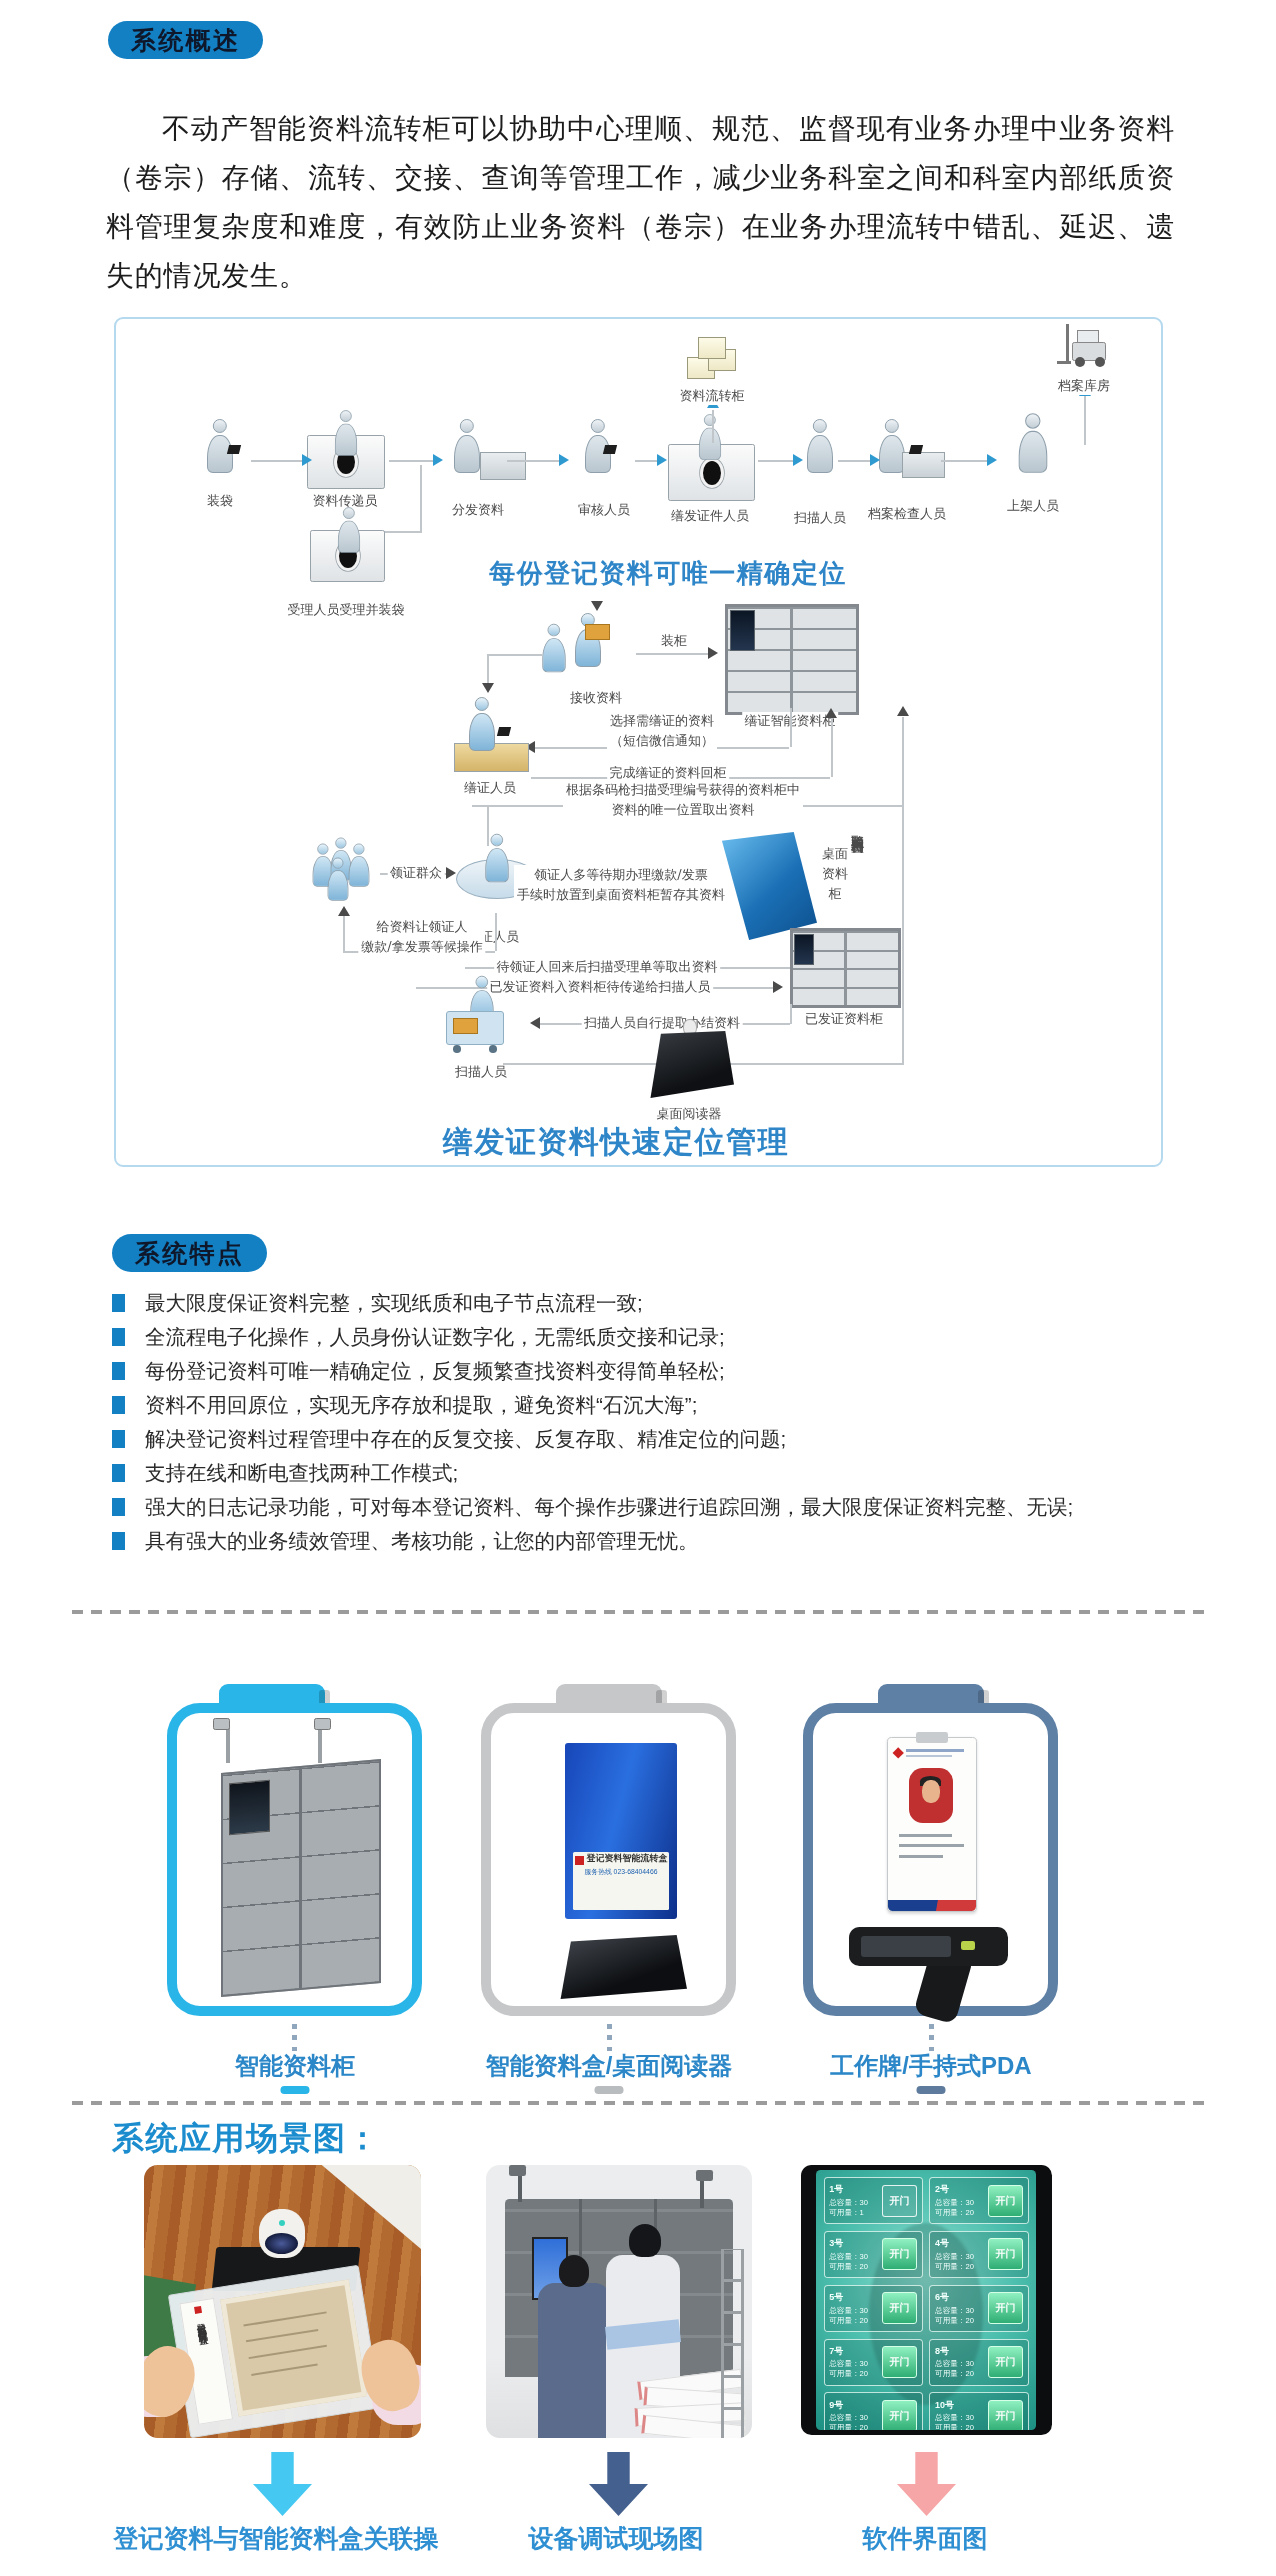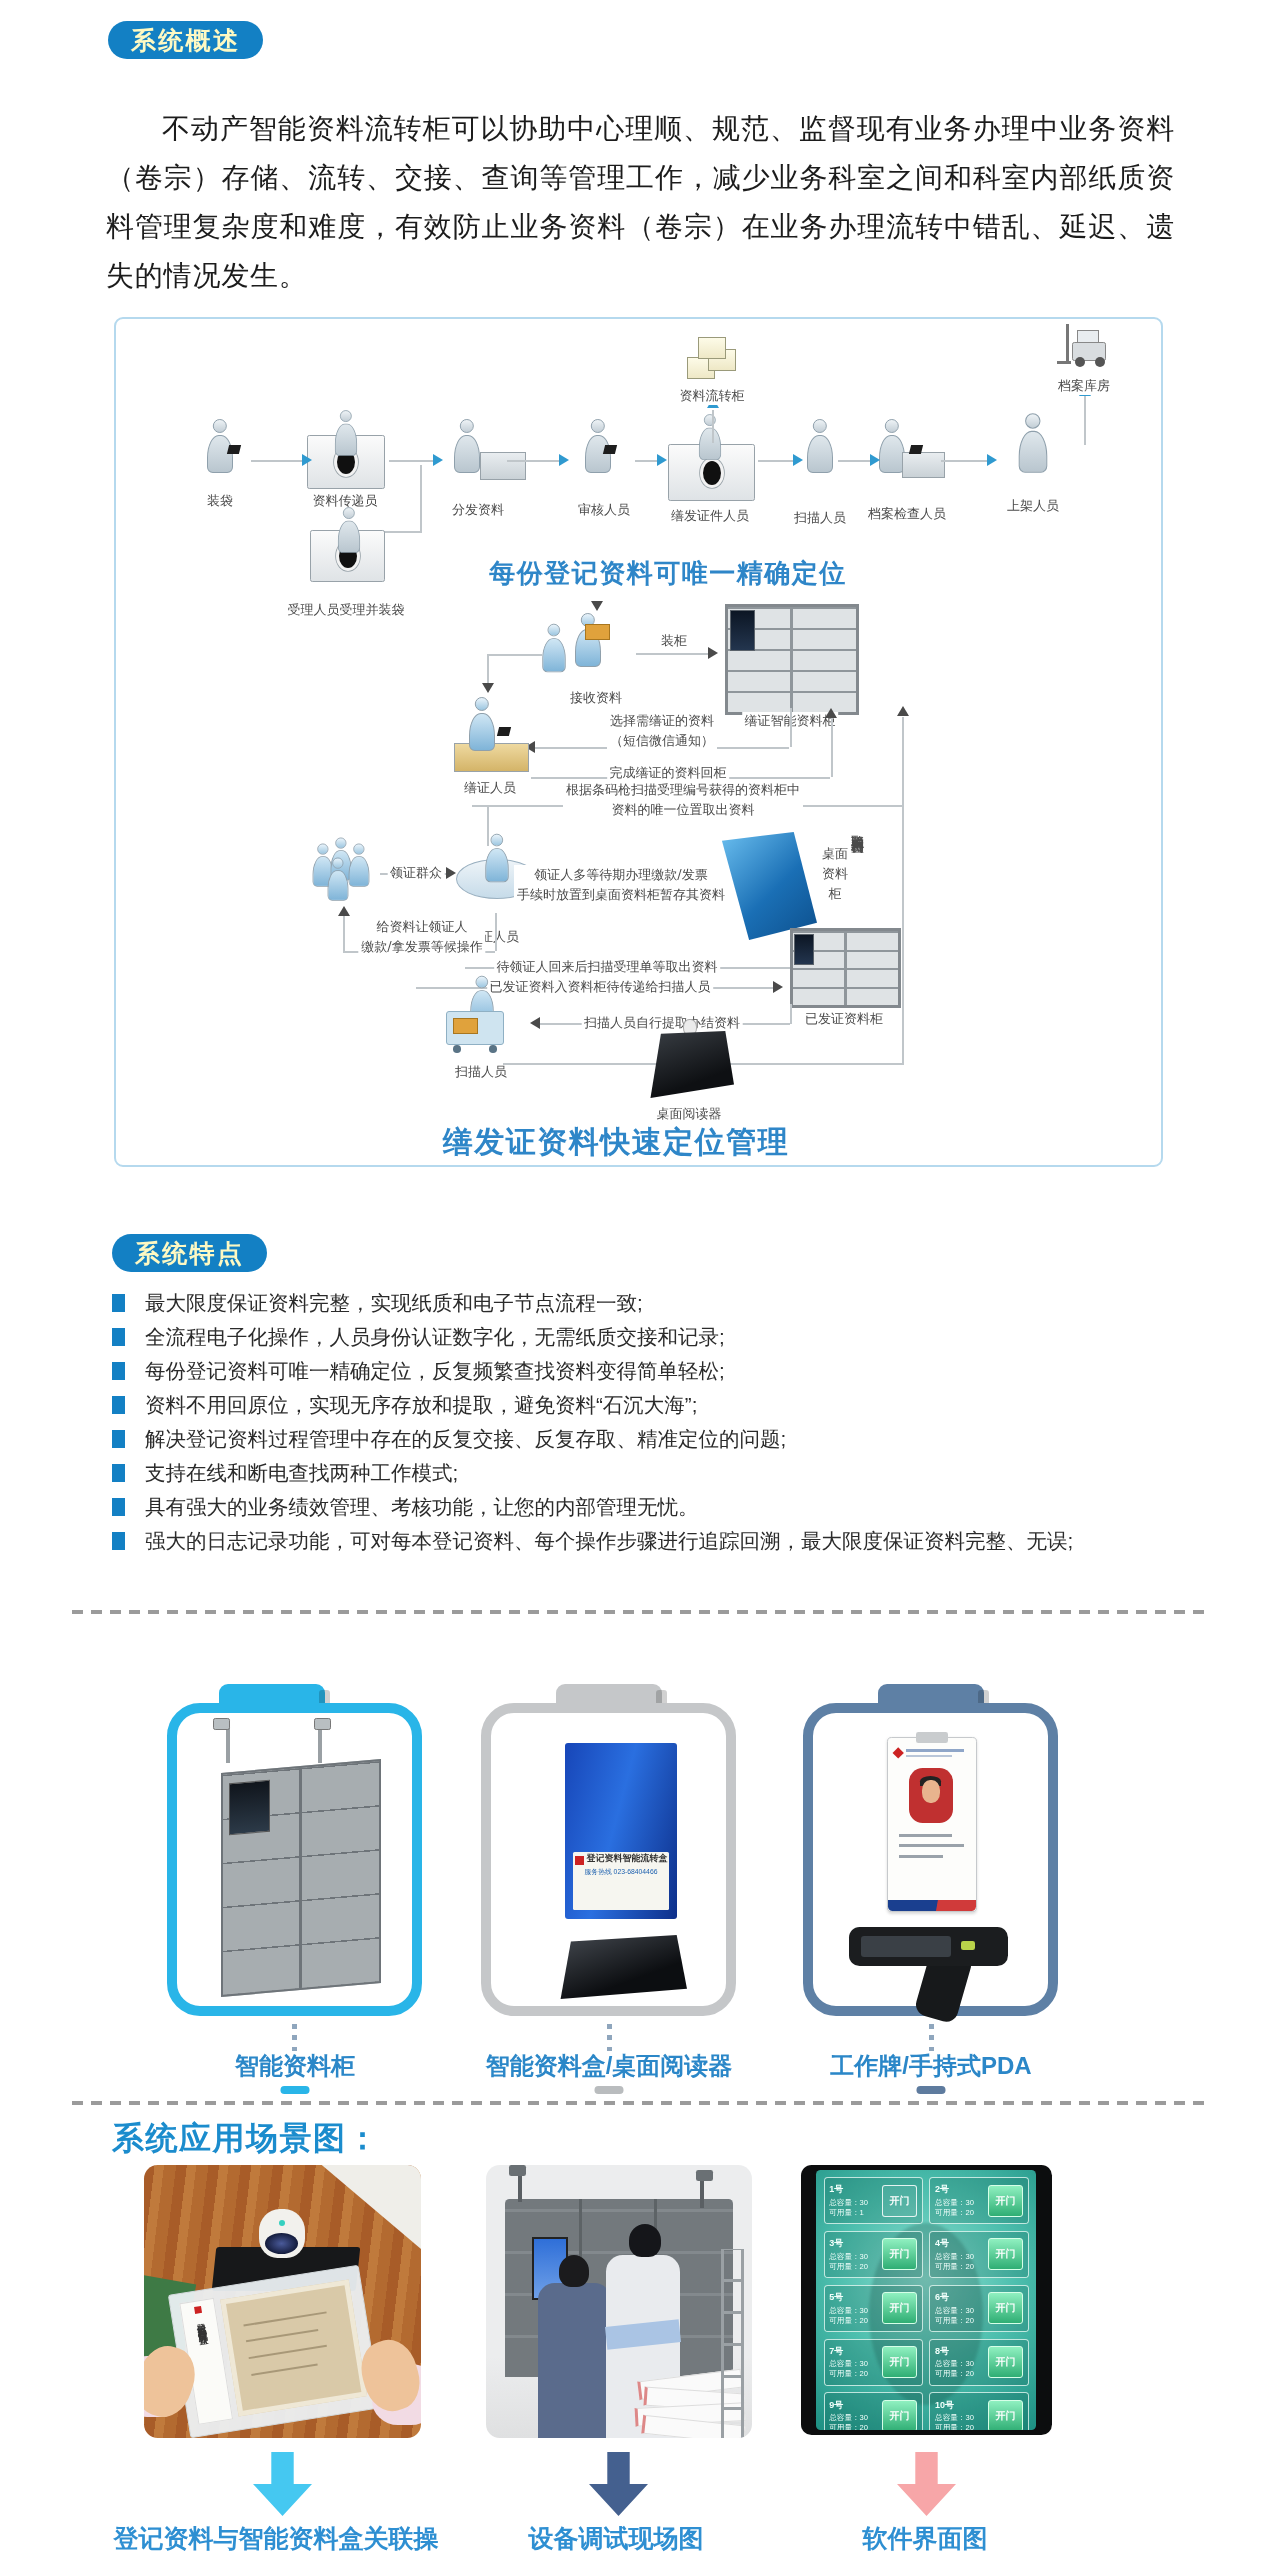--- a/index.html
+++ b/index.html
@@ -1,19 +1,19 @@
 <!DOCTYPE html>
 <html style="font-size:12px"><head>
 <meta charset="utf-8">
 <style>
   html,body{margin:0;padding:0;background:#fff;}
   .page{position:relative;width:1277px;height:2576px;background:#fff;overflow:hidden;
         font-family:"Liberation Sans",sans-serif;color:#222;}
   
-  .badge{position:absolute;background:#1380c4;color:#fef9c3;font-weight:bold;font-size:25px;
+  .badge{position:absolute;background:#1380c4;color:#0f172a;font-weight:bold;font-size:25px;
          line-height:38px;height:38px;padding:0 23px;border-radius:19px;letter-spacing:2.3px;}
   .bluehead{position:absolute;color:#1b8ccd;font-weight:800;font-size:32px;letter-spacing:1.5px;}
   .intro{position:absolute;left:106px;top:76px;width:1069px;font-size:28px;line-height:49px;
          text-align:justify;text-indent:2em;color:#1c1c1c;letter-spacing:0.8px;}
   
   .diagbox{position:absolute;left:114px;top:317px;width:1049px;height:850px;background:#fff;
            border:2.3px solid #b5d9ee;border-radius:9px;box-sizing:border-box;}
   .dcap{position:absolute;transform:translateX(-50%);color:#2e86c8;font-weight:bold;font-size:26px;
         letter-spacing:1.5px;white-space:nowrap;}
   .dl{position:absolute;transform:translateX(-50%);font-size:13px;color:#4a4a4a;white-space:nowrap;
@@ -336,22 +336,22 @@
   <div class="dcap" style="left:616px;top:1122px;font-size:30px">缮发证资料快速定位管理</div>
 
   <div class="badge" style="left:112px;top:1234px">系统特点</div>
   <ul class="feat-list">
     <li>最大限度保证资料完整，实现纸质和电子节点流程一致;</li>
     <li>全流程电子化操作，人员身份认证数字化，无需纸质交接和记录;</li>
     <li>每份登记资料可唯一精确定位，反复频繁查找资料变得简单轻松;</li>
     <li>资料不用回原位，实现无序存放和提取，避免资料“石沉大海”;</li>
     <li>解决登记资料过程管理中存在的反复交接、反复存取、精准定位的问题;</li>
     <li>支持在线和断电查找两种工作模式;</li>
+    <li>强大的日志记录功能，可对每本登记资料、每个操作步骤进行追踪回溯，最大限度保证资料完整、无误;</li>
     <li>具有强大的业务绩效管理、考核功能，让您的内部管理无忧。</li>
-    <li>强大的日志记录功能，可对每本登记资料、每个操作步骤进行追踪回溯，最大限度保证资料完整、无误;</li>
   </ul>
 
   <div class="dash" style="left:72px;top:1610px;width:1135px"></div>
 
   <div class="devtab" style="left: 219px; top: 1684px; background: rgb(41, 181, 232);"></div>
   <div class="devframe" style="left: 167px; top: 1703px; border-color: rgb(41, 181, 232);">
     <div class="campole" style="left:49px;top:12px"></div>
     <div class="camhead" style="left:36px;top:4.6px"></div>
     <div class="campole" style="left:141px;top:12px"></div>
     <div class="camhead" style="left:137px;top:4.6px"></div>

